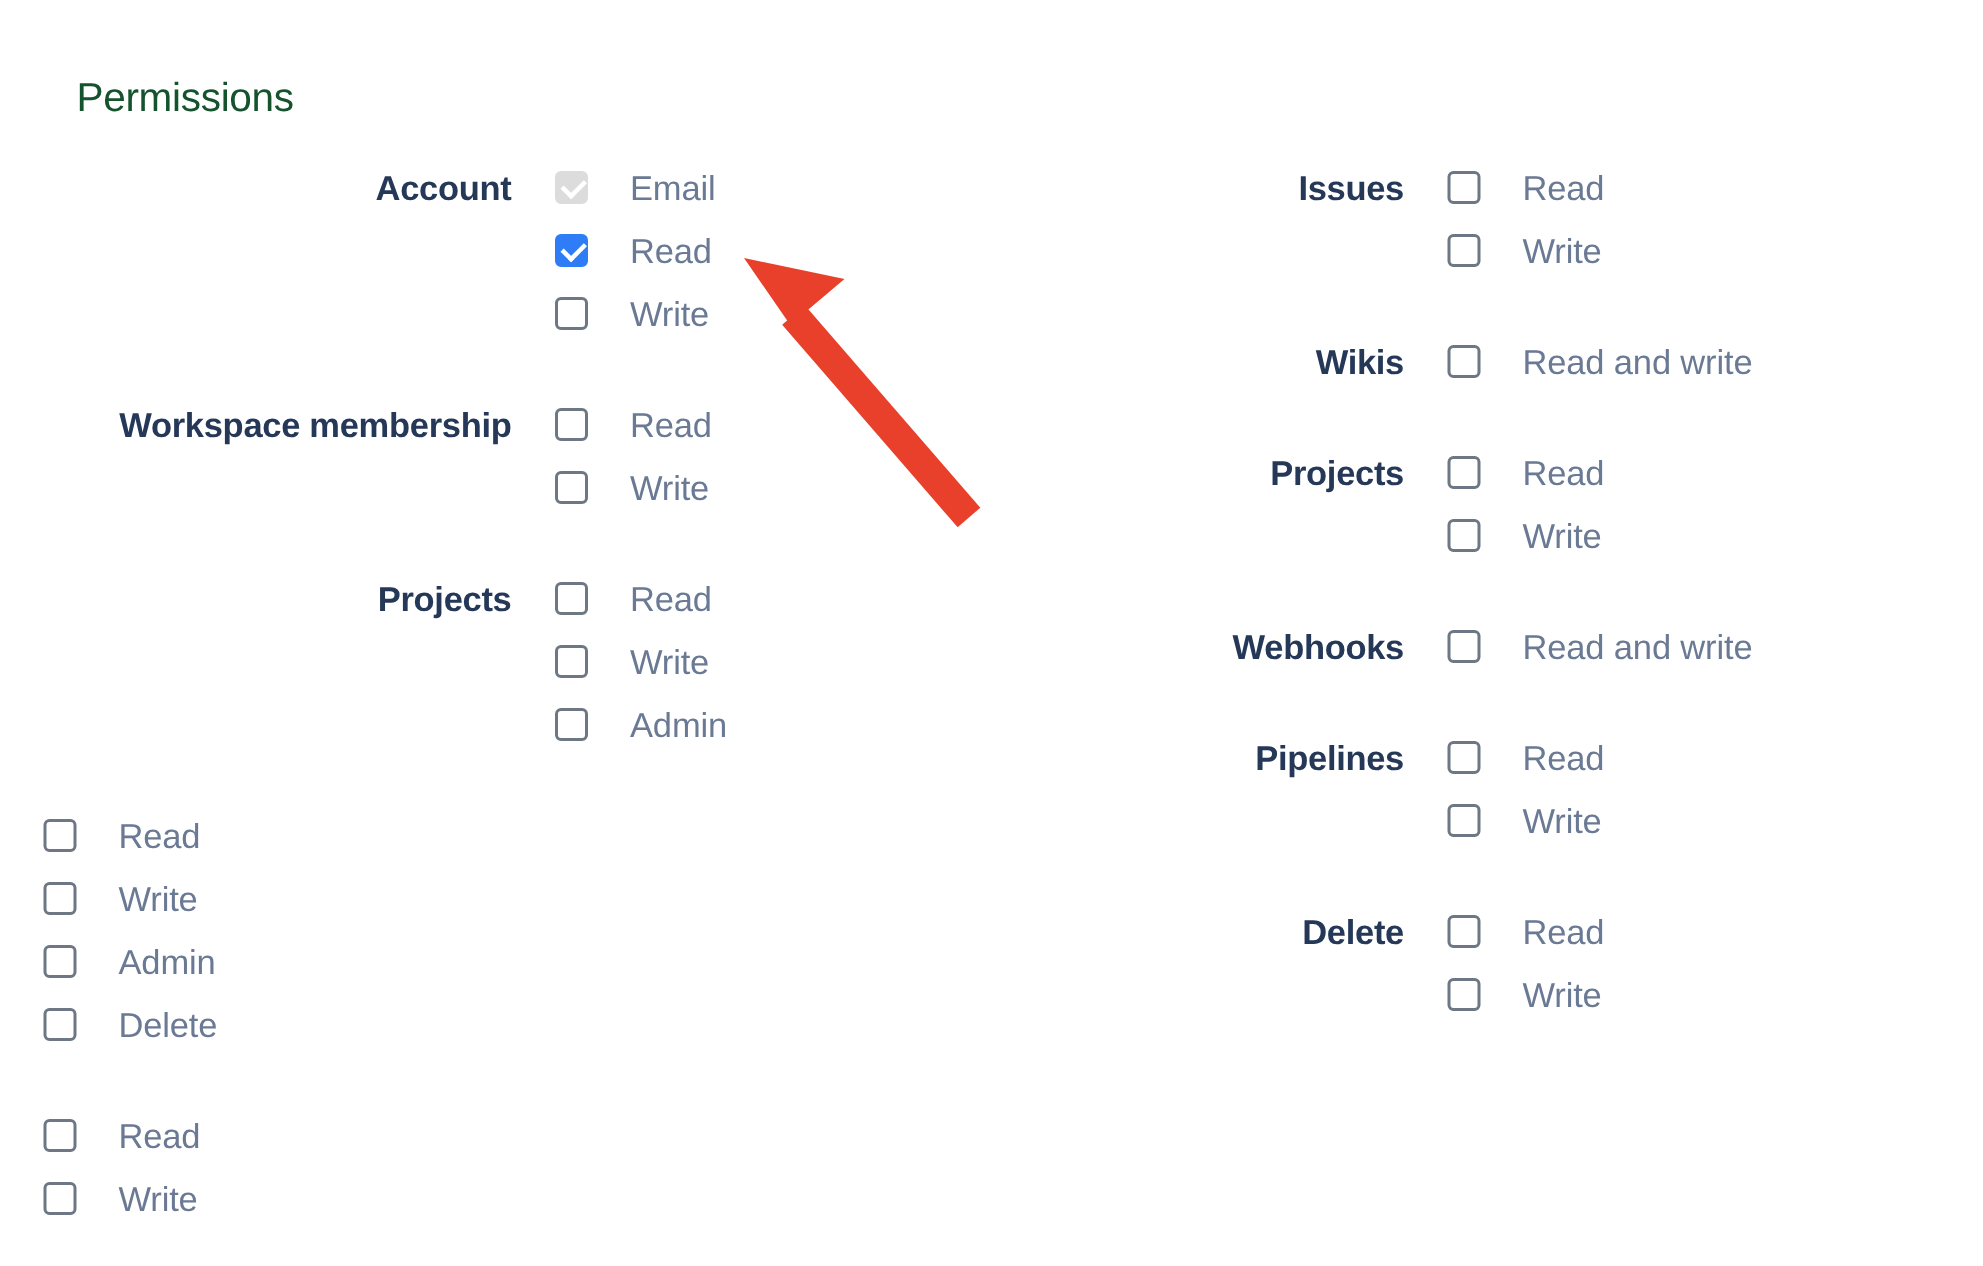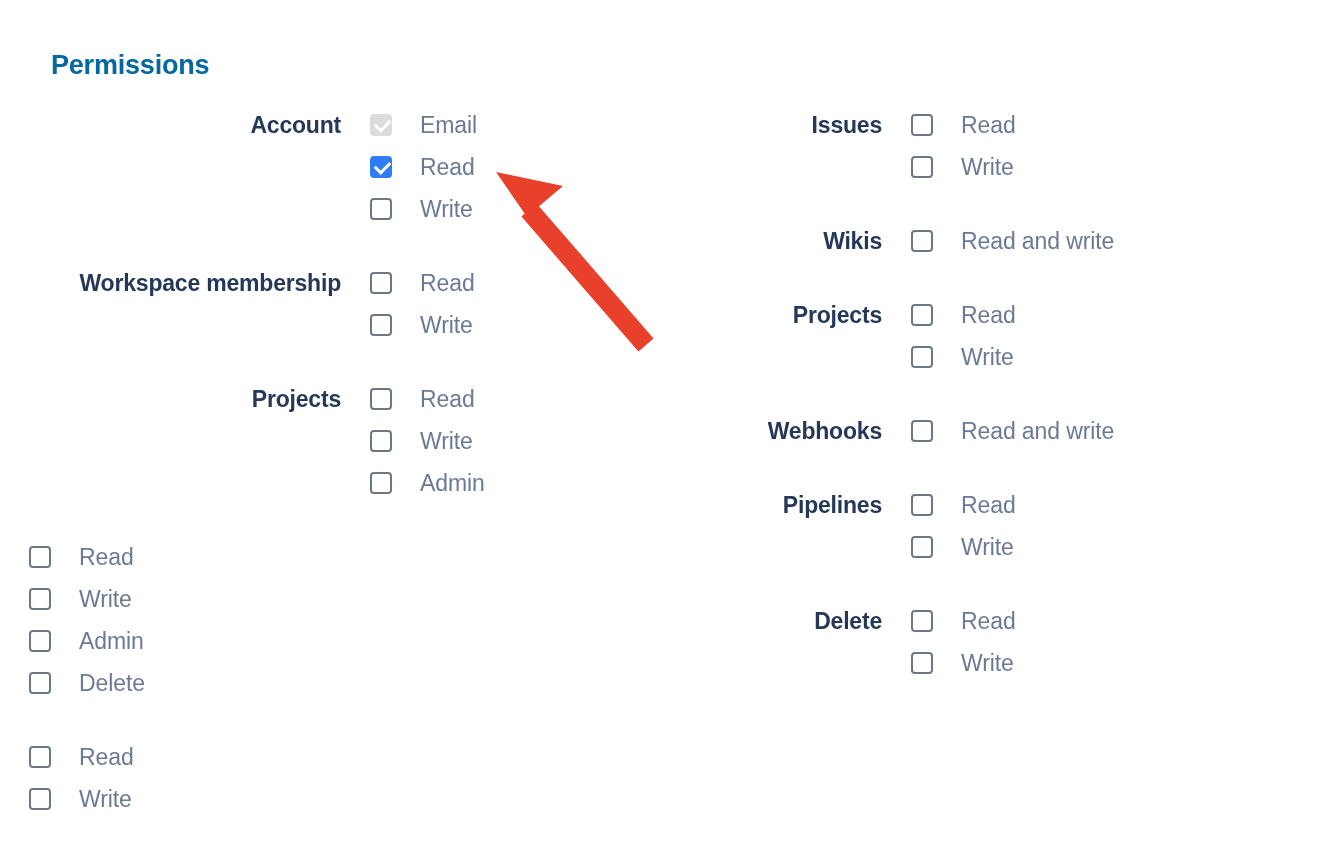--- a/index.html
+++ b/index.html
@@ -13,31 +13,31 @@
     position: relative;
     font-family: "Liberation Sans", sans-serif;
     overflow: hidden;
   }
 
   #page-title {
     position: absolute;
     left: 51px;
     top: 50px;
     font-size: 27px;
-    font-weight: bold;
-    color: #0369a1;
+    font-weight: normal;
+    color: #14532d;
     letter-spacing: -0.2px;
   }
 
   .column {
     position: absolute;
     top: 104px;
   }
   #column-left  { left: 0px; }
-  #column-right { left: 571px; }
+  #column-right { left: 625px; }
 
   .perm-group {
     display: flex;
     align-items: flex-start;
   }
   
   .perm-group + .perm-group { margin-top: 32px; }
 
   .group-label {
     text-align: right;

